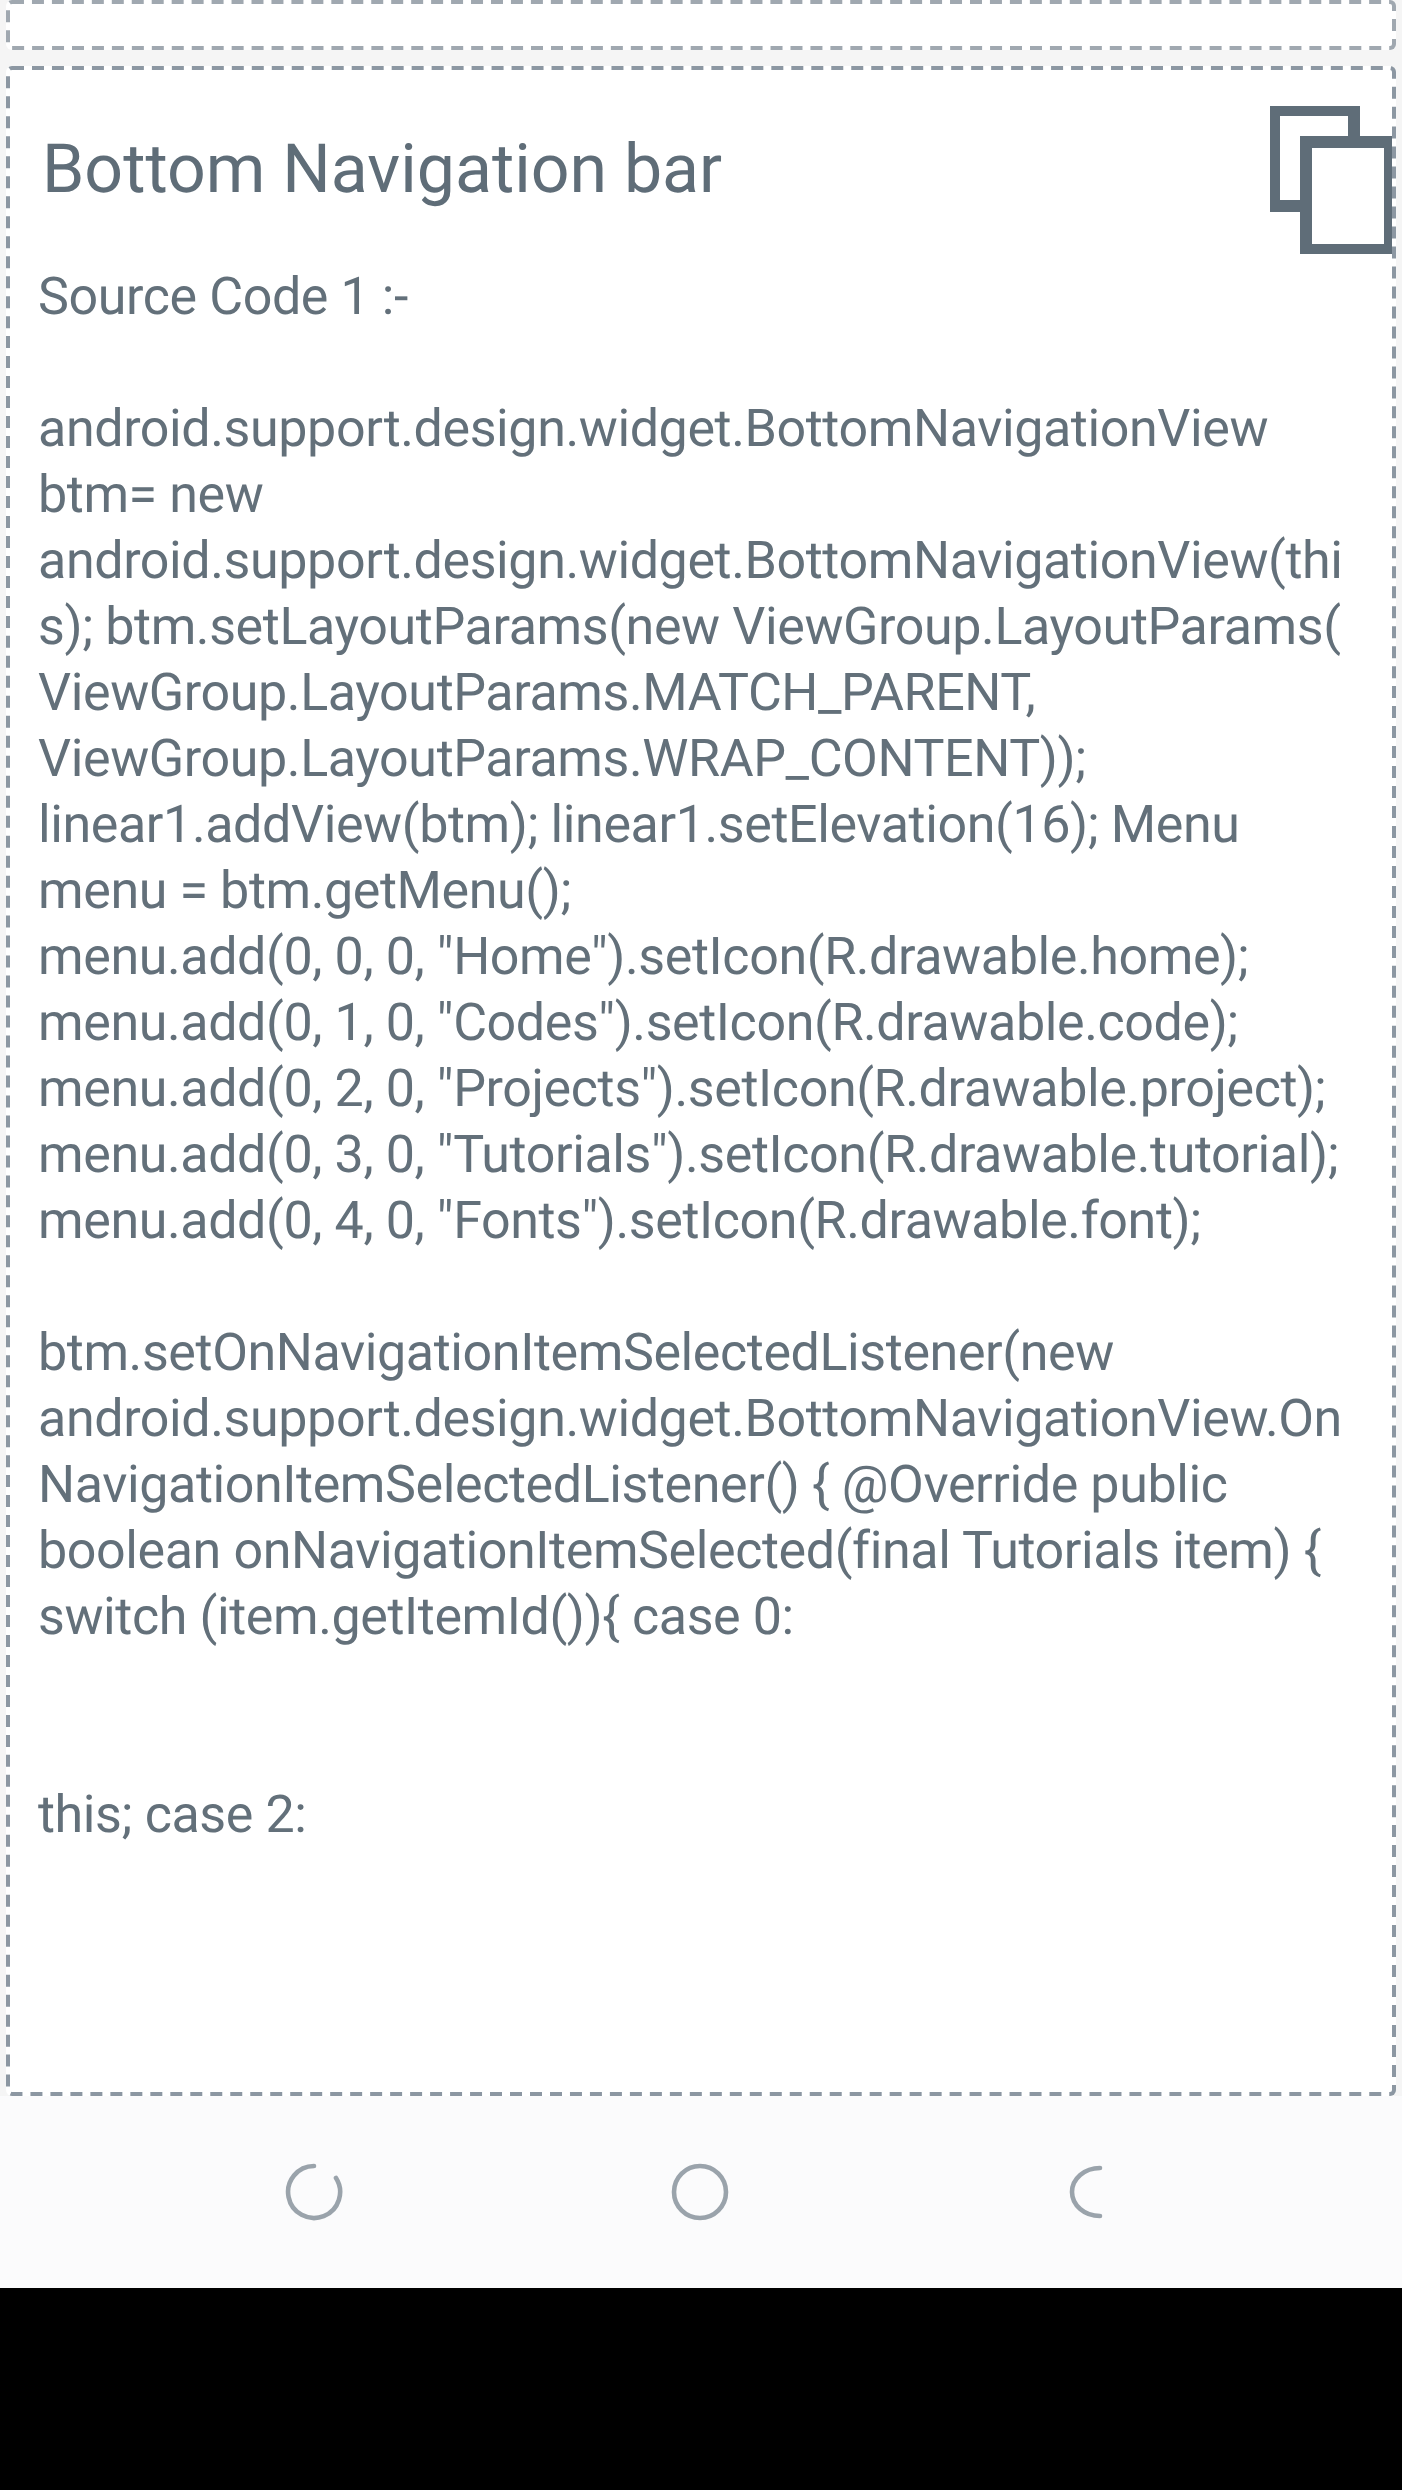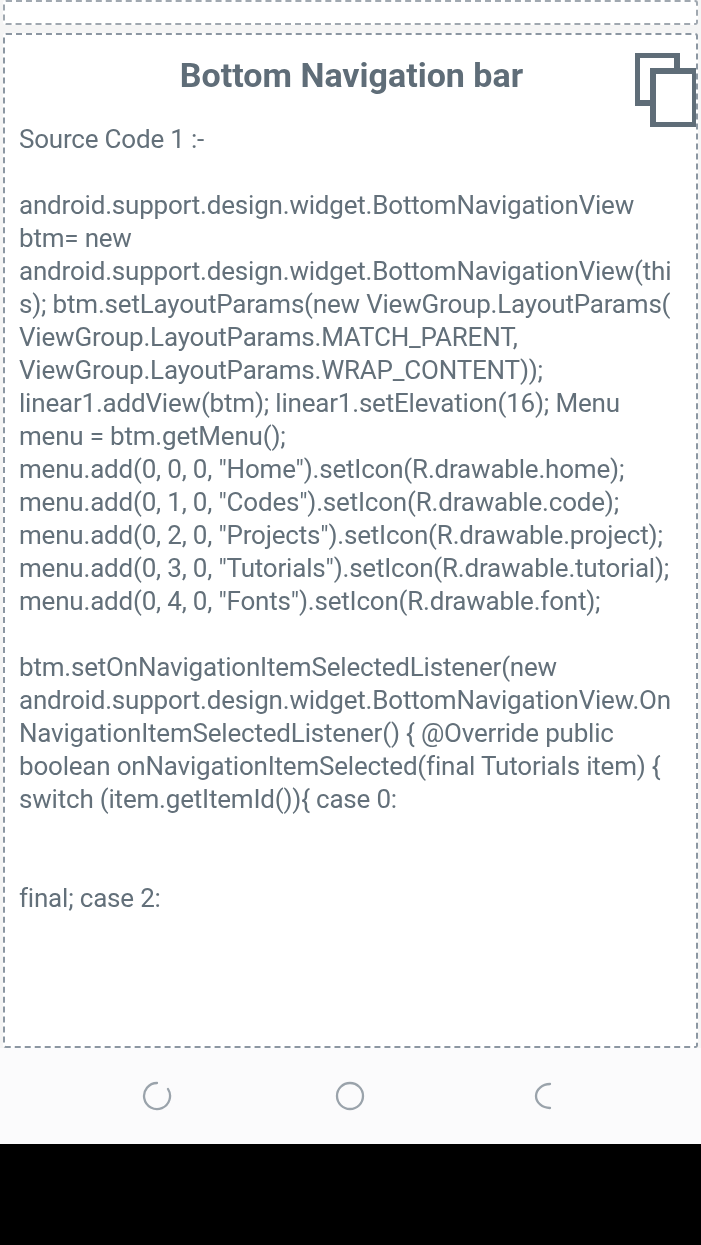--- a/index.html
+++ b/index.html
@@ -37,24 +37,23 @@
     overflow:hidden;
   }
   .copy-icon {
     position:absolute;
     top:18px; right:-1px;
     width:62px; height:74px;
     cursor:pointer;
   }
   .title {
     font-size:34px;
-    font-weight:700;
+    font-weight:400;
     color:#5f6d78;
-    margin:8px 0 28px 2px;
-    text-align:center;
+    margin:18px 0 28px 2px;
   }
   .code-block {
     font-size:26px;
     line-height:33px;
     font-weight:400;
     color:#63707a;
     word-wrap:break-word;
     letter-spacing:-0.2px;
   }
   .spacer { height:33px; }
@@ -101,21 +100,21 @@
 
   <div class="code-block">
     <div>Source Code 1 :-</div>
     <div class="spacer"></div>
     <div>android.support.design.widget.BottomNavigationView btm= new android.support.design.widget.BottomNavigationView(this); btm.setLayoutParams(new ViewGroup.LayoutParams( ViewGroup.LayoutParams.MATCH_PARENT, ViewGroup.LayoutParams.WRAP_CONTENT)); linear1.addView(btm); linear1.setElevation(16); Menu menu = btm.getMenu();</div>
     <div>menu.add(0, 0, 0, "Home").setIcon(R.drawable.home); menu.add(0, 1, 0, "Codes").setIcon(R.drawable.code); menu.add(0, 2, 0, "Projects").setIcon(R.drawable.project); menu.add(0, 3, 0, "Tutorials").setIcon(R.drawable.tutorial); menu.add(0, 4, 0, "Fonts").setIcon(R.drawable.font);</div>
     <div class="spacer"></div>
     <div>btm.setOnNavigationItemSelectedListener(new android.support.design.widget.BottomNavigationView.OnNavigationItemSelectedListener() { @Override public boolean onNavigationItemSelected(final Tutorials item) { switch (item.getItemId()){ case 0:</div>
     <div class="spacer"></div>
     <div class="spacer"></div>
-    <div> final; case 2:</div>
+    <div> this; case 2:</div>
   </div>
 </div>
 
 <div class="nav-bar">
   <div class="nav-btn">
       <svg width="30" height="30" viewBox="0 0 30 30" style="display: block;">
         <path d="M15 2 A13 13 0 1 0 26 8" fill="none" stroke="#9aa3ab" stroke-width="2.3" stroke-linecap="round"></path>
       </svg>
     </div>
   <div class="nav-btn">

